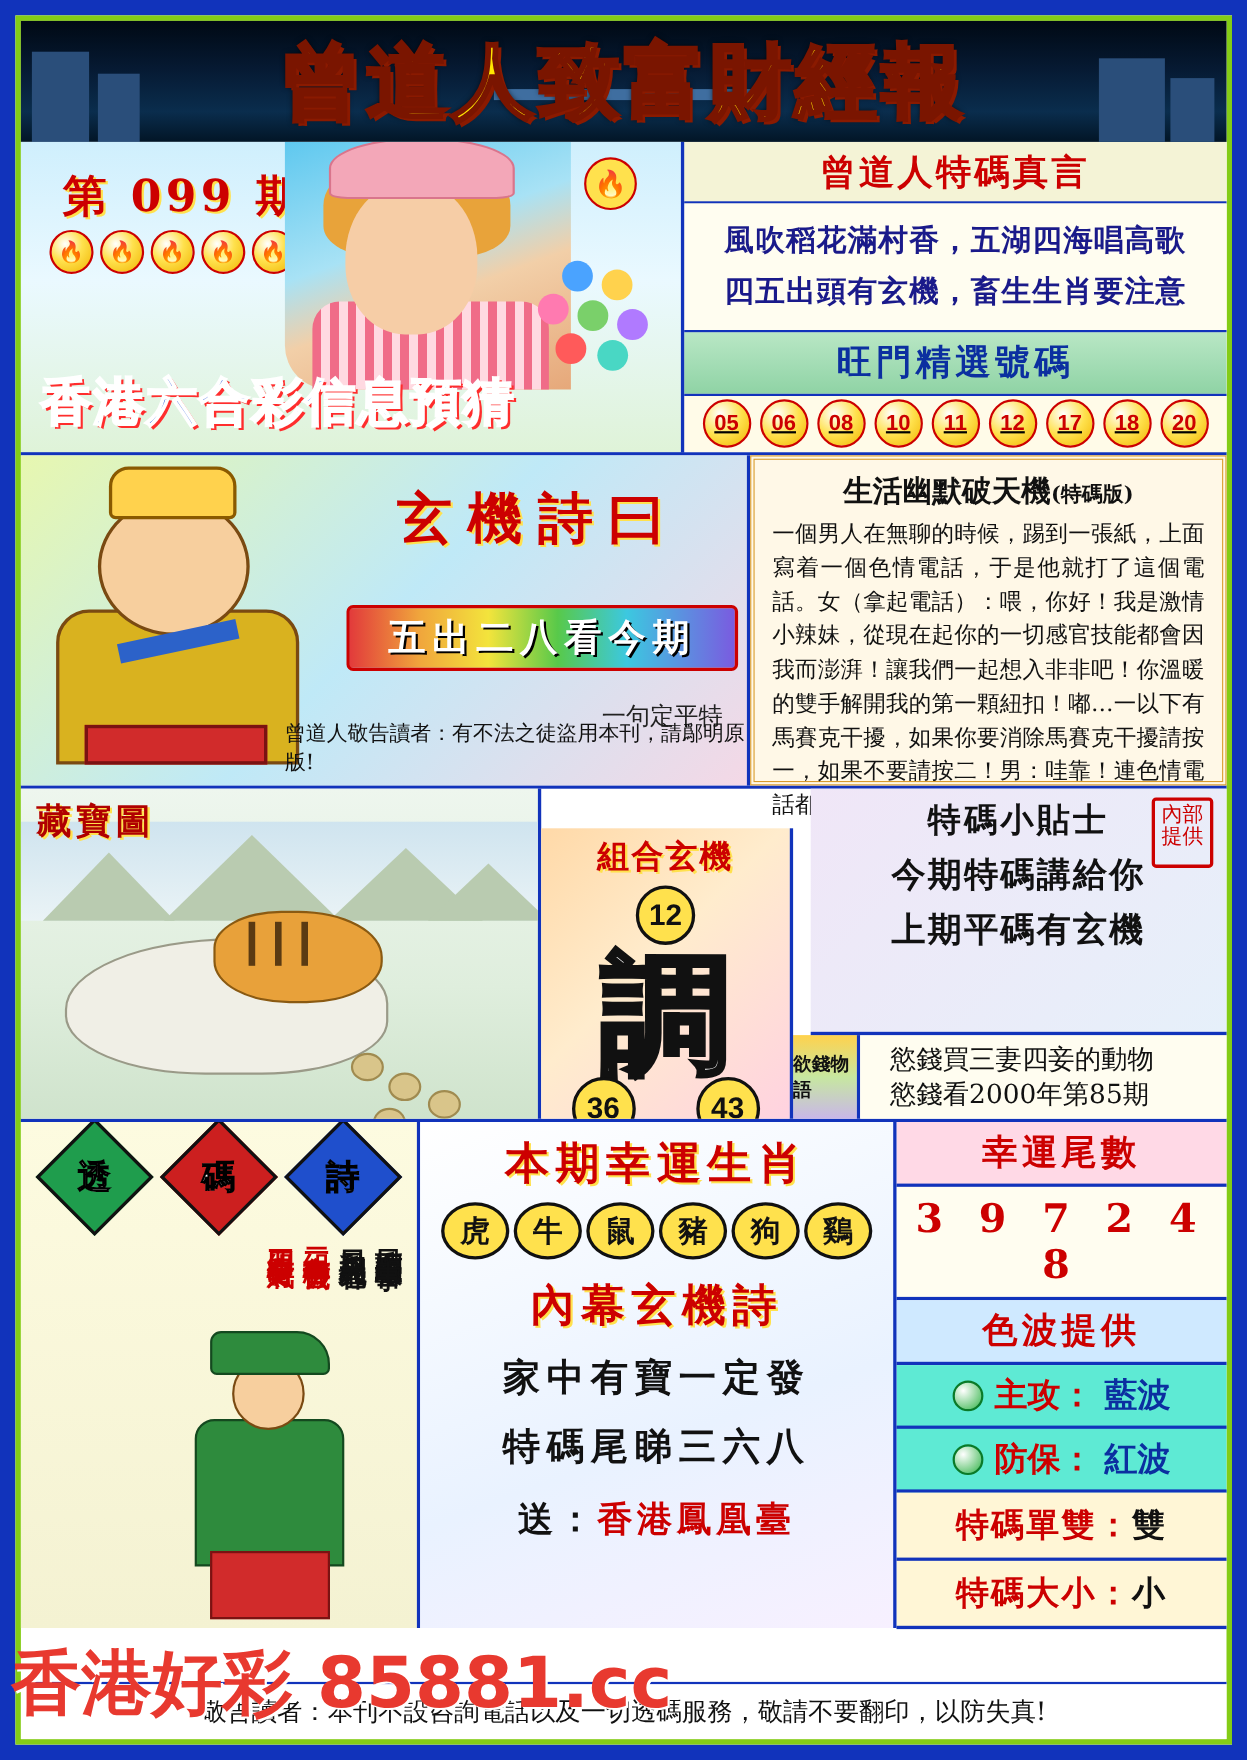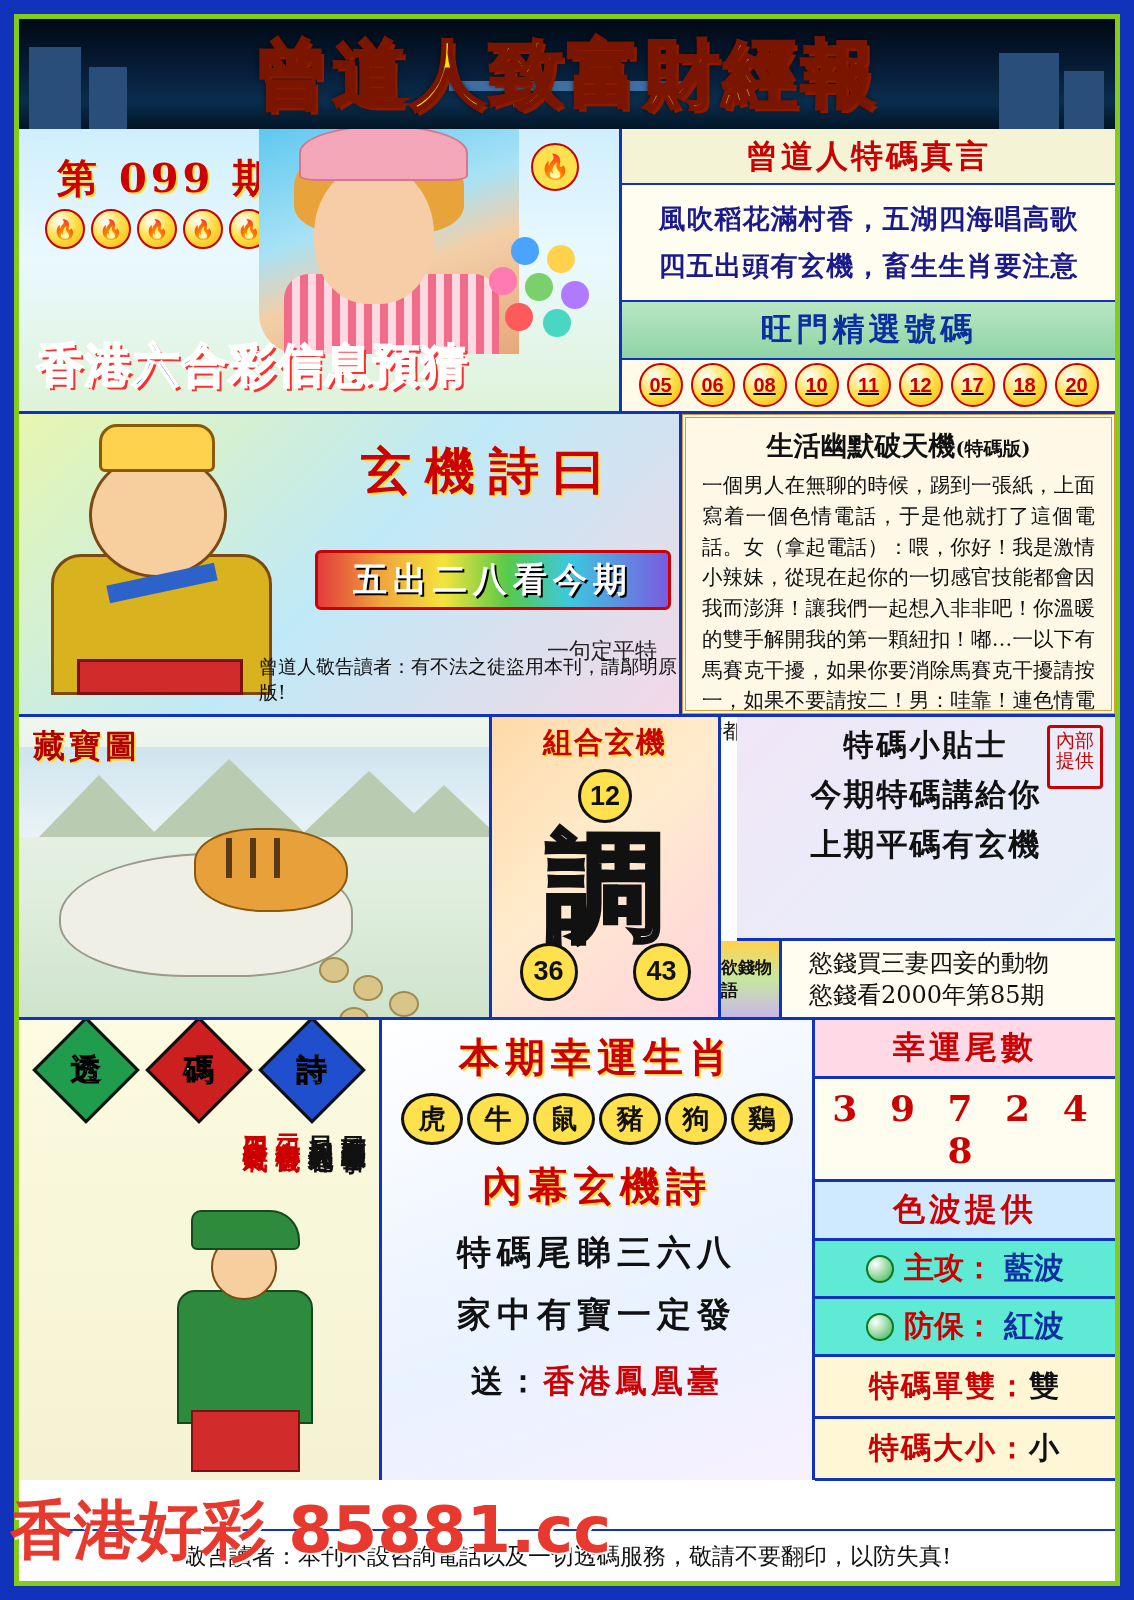--- a/index.html
+++ b/index.html
@@ -205,20 +205,21 @@
     position:absolute;left:175px;bottom:105px;width:150px;height:80px;
     background:#e8a13a;border:2px solid #8a5a12;border-radius:40% 50% 45% 45%;
   }
   .tiger .stripe{position:absolute;top:8px;width:6px;height:40px;background:#5a3a12;}
   .paws{position:absolute;left:300px;bottom:60px;}
   .paws i{position:absolute;width:26px;height:22px;border-radius:50%;background:#d9c58a;border:2px solid #a08b50;}
   .combo{
     position:relative;width:226px;border-right:3px solid #1133bb;
     background:linear-gradient(135deg,#ffd9a8,#ffeccd 45%,#ffd2e0);
     overflow:hidden;
+    margin-top:36px;
   }
   .combo-title{
     text-align:center;padding-top:6px;
     font-family:"DejaVu Serif","Liberation Serif",serif;
     font-weight:bold;font-size:29px;color:#cc0000;letter-spacing:2px;
     text-shadow:2px 2px 0 #ffe14d;
   }
   .combo .topnum{
     margin:6px auto 0;width:48px;height:48px;border-radius:50%;
     background:#ffe14d;border:3px solid #111;display:flex;align-items:center;justify-content:center;
@@ -554,22 +555,22 @@
       <div class="mid-t1">本期幸運生肖</div>
       <div class="zodiacs">
         <div class="zod">虎</div>
         <div class="zod">牛</div>
         <div class="zod">鼠</div>
         <div class="zod">豬</div>
         <div class="zod">狗</div>
         <div class="zod">鷄</div>
       </div>
       <div class="mid-t2">內幕玄機詩</div>
+      <div class="mid-line">家中有寶一定發</div>
       <div class="mid-line">特碼尾睇三六八</div>
-      <div class="mid-line">家中有寶一定發</div>
       <div class="mid-give">
         <span>送：</span><b>香港鳳凰臺</b>
       </div>
     </div>
 
     <div class="rightcol4 r4">
       <div class="cell h1">幸運尾數</div>
       <div class="cell nums">3 9 7 2 4 8</div>
       <div class="cell h2">色波提供</div>
       <div class="cell row">

